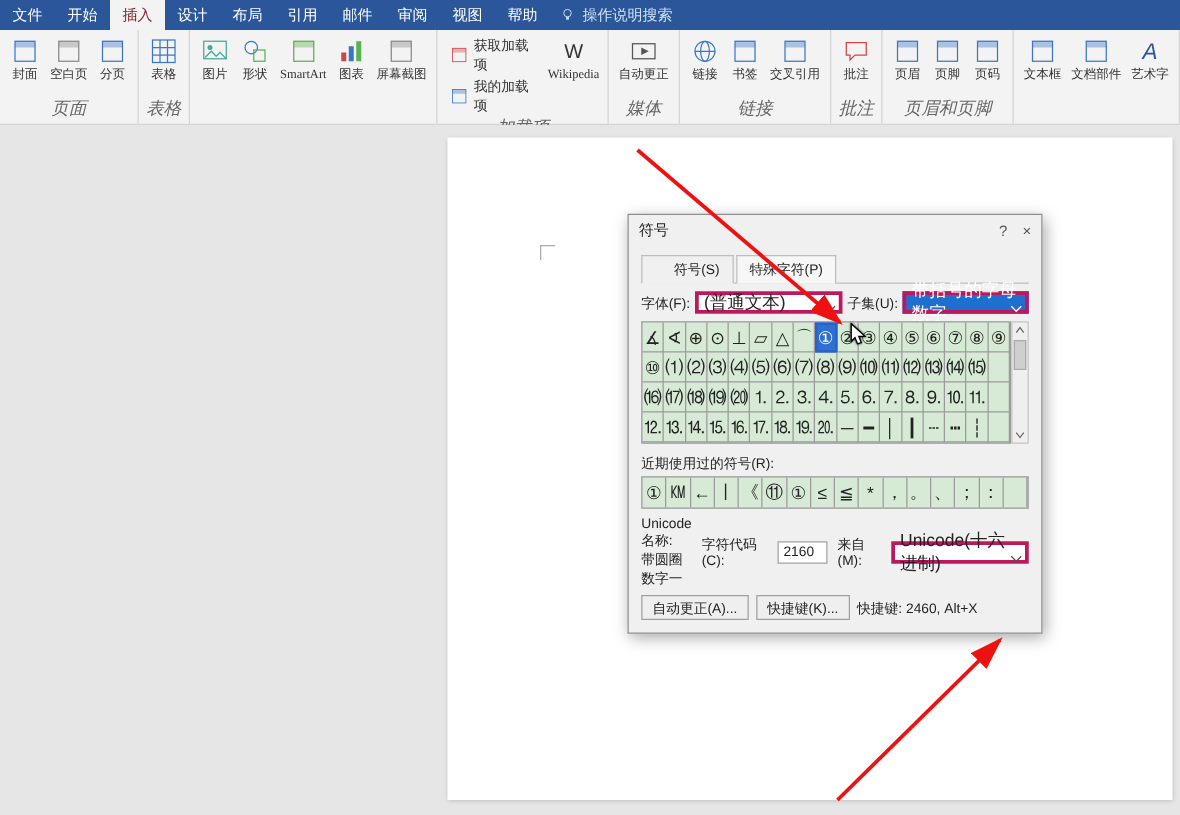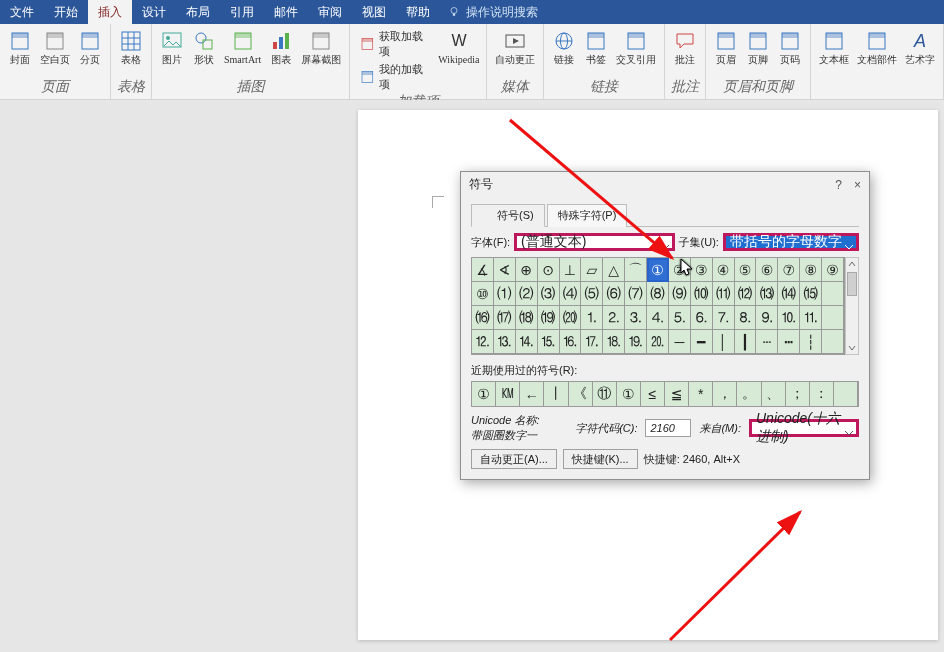--- a/index.html
+++ b/index.html
@@ -35,21 +35,21 @@
   position: absolute;
   left: 74px;
   top: 86px;
   width: 12px;
   height: 12px;
   border-left: 1px solid #aaa;
   border-top: 1px solid #aaa;
 }
 
 
-.dialog { position: absolute; left: 460px; top: 171px; width: 410px; background: #f0f0f0;
+.dialog { position: absolute; left: 502px; top: 171px; width: 332px; background: #f0f0f0;
   border: 1px solid #8f8f8f; box-shadow: 2px 3px 12px rgba(0,0,0,.35); font-size: 11px; color: #222; }
 .dlg-title { display: flex; align-items: center; justify-content: space-between; padding: 4px 8px; font-size: 12px; }
 .dlg-title .btns { display: flex; gap: 12px; color: #555; }
 .dlg-title .btns span { cursor: pointer; }
 .dlg-body { padding: 6px 10px 10px 10px; }
 
 .dlg-tabs { display: flex; border-bottom: 1px solid #bdbdbd; margin-bottom: 6px; }
 .dlg-tab { padding: 3px 10px; border: 1px solid #bdbdbd; border-bottom: none; background: #f7f7f7; margin-right: 2px; position: relative; top: 1px; cursor: pointer; }
 .dlg-tab.active { background: #f0f0f0; border-bottom: 1px solid #f0f0f0; padding-left: 25px; }
 
@@ -66,21 +66,21 @@
 .grid-scroll { position: absolute; right: -14px; top: 0; bottom: 0; width: 14px; background: #efefef; border: 1px solid #c4c4c4; }
 .grid-scroll .thumb { position: absolute; left: 1px; right: 1px; top: 14px; height: 24px; background: #cfcfcf; border: 1px solid #aaa; }
 .grid-scroll .arr { position: absolute; left: 0; right: 0; height: 12px; display:flex; align-items:center; justify-content:center;}
 .grid-scroll .arr.top { top: 0; }
 .grid-scroll .arr.bot { bottom: 0; }
 
 .recent { margin-top: 8px; }
 .recent-grid { display: grid; grid-template-columns: repeat(16, 1fr); border: 1px solid #9a9a9a; background: #d6ead6; }
 .recent-grid .cell { border-right: 1px solid #9a9a9a; height: 24px; display:flex; align-items:center; justify-content:center; font-size: 14px; }
 
-.meta { margin-top: 6px; display: flex; align-items: center; gap: 8px; font-style: italic; }
+.meta { margin-top: 6px; display: flex; align-items: center; gap: 8px; }
 .meta .left { flex: 1; }
 .inp { height: 18px; border: 1px solid #a0a0a0; background: #fff; padding: 0 4px; font-size: 11px; display:flex; align-items:center; }
 
 .btnrow { margin-top: 6px; display: flex; align-items: center; gap: 6px; }
 .winbtn { height: 20px; padding: 0 8px; border: 1px solid #a0a0a0; background: #efefef; font-size: 11px; display:flex; align-items:center; cursor: pointer; }
 .winbtn.primary { border: 1px solid #3a74c4; box-shadow: 0 0 0 1px #9dc1ec inset; }
 
 .dlg-footer { display: flex; justify-content: flex-end; gap: 8px; padding: 8px 10px; border-top: 1px solid #d0d0d0; background: #f0f0f0; }
 
 .cursor { position: absolute; width: 14px; height: 20px; pointer-events: none; }
@@ -211,21 +211,20 @@
         <div class="btn">
           <span class="ico">
             <svg viewBox="0 0 22 22">
               <rect x="3" y="3" width="16" height="16" fill="none" stroke="#888"></rect>
               <rect x="3" y="3" width="16" height="5" fill="#888" opacity=".4"></rect>
             </svg>
           </span>
           <span class="lbl">屏幕截图</span>
         </div>
       </div>
-      <div class="group-label">插图</div>
     </div>
     <div class="group">
       <div class="group-row">
         <div class="stack">
           <div class="btn-small">
             <span class="ico"><svg viewBox="0 0 22 22">
                 <rect x="3" y="3" width="16" height="16" fill="none" stroke="#d04545"></rect>
                 <rect x="3" y="3" width="16" height="5" fill="#d04545" opacity=".4"></rect>
               </svg></span>
             <span>获取加载项</span>

